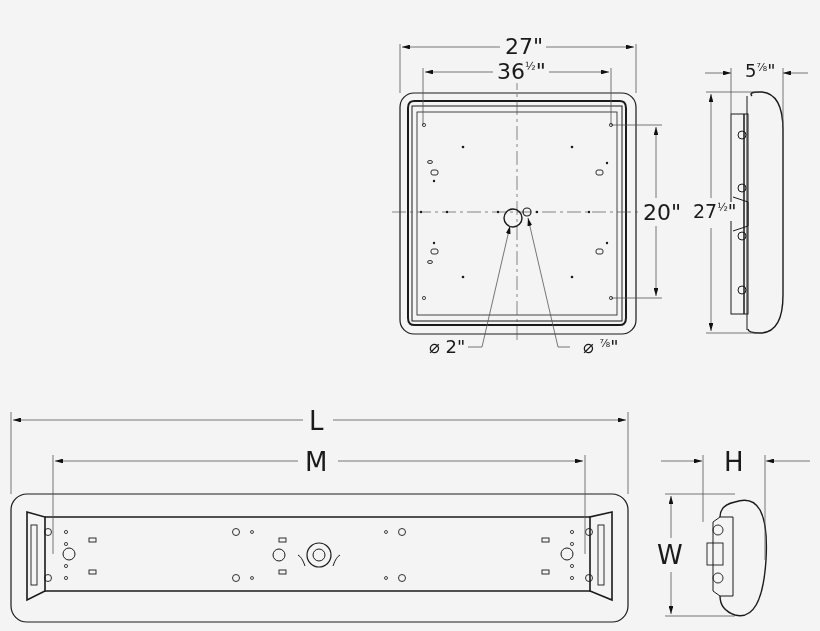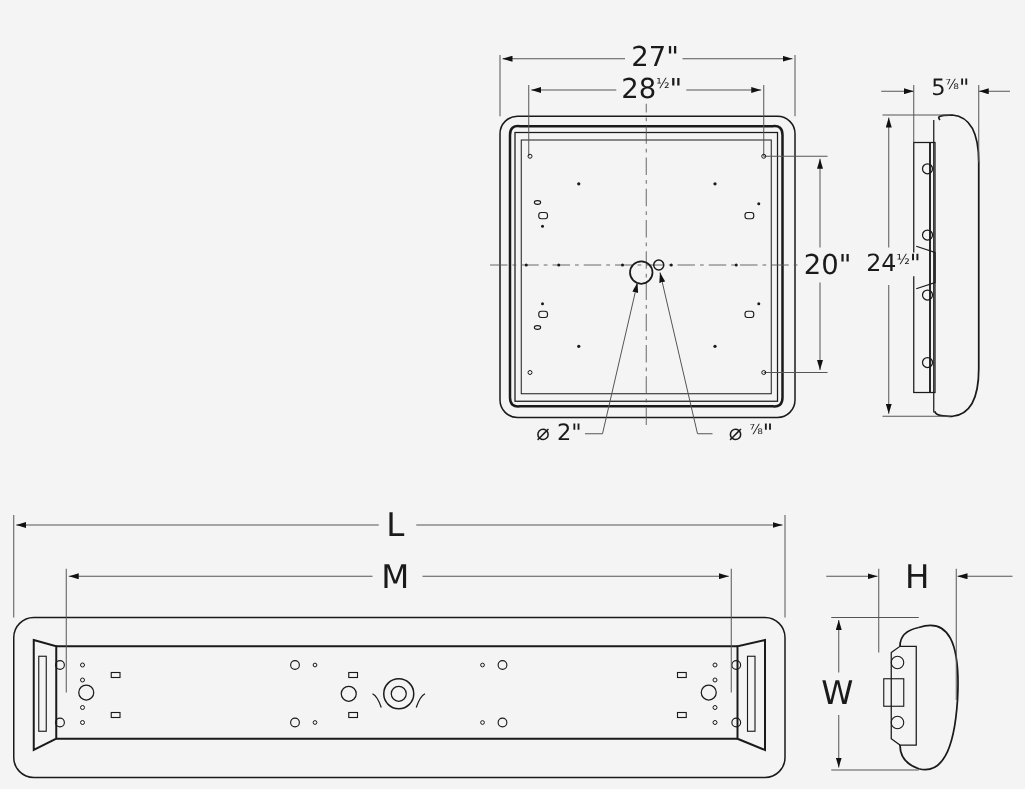--- a/index.html
+++ b/index.html
@@ -166,22 +166,22 @@
     <line x1="703" y1="455" x2="703" y2="522" stroke="#555" stroke-width="0.8"></line>
     <line x1="765" y1="455" x2="765" y2="560" stroke="#555" stroke-width="0.8"></line>
     <line x1="665" y1="494" x2="735" y2="494" stroke="#555" stroke-width="0.8"></line>
     <line x1="665" y1="616" x2="735" y2="616" stroke="#555" stroke-width="0.8"></line>
     <line x1="671" y1="496" x2="671" y2="538" stroke="#555" stroke-width="0.8" marker-start="url(#arr)"></line>
     <line x1="671" y1="572" x2="671" y2="614" stroke="#555" stroke-width="0.8" marker-end="url(#arr)"></line>
   </g>
 </svg>
 
 <div class="lbl big" style="left:502px;top:36px;">27"</div>
-<div class="lbl big" style="left:494px;top:61px;"><span>28</span><span class="frac">½</span><span>"</span></div>
+<div class="lbl big" style="left:494px;top:61px;"><span>36</span><span class="frac">½</span><span>"</span></div>
 <div class="lbl big" style="left:640px;top:202px;">20"</div>
 <div class="lbl big" style="left:742px;top:62px;font-size:18px;"><span>5</span><span class="frac">⅞</span><span>"</span></div>
-<div class="lbl big" style="left:690px;top:202px;font-size:19px;"><span>24</span><span class="frac">½</span><span>"</span></div>
+<div class="lbl big" style="left:690px;top:202px;font-size:19px;"><span>27</span><span class="frac">½</span><span>"</span></div>
 <div class="lbl med" style="left:426px;top:338px;">⌀ 2"</div>
 <div class="lbl med" style="left:580px;top:338px;"><span>⌀</span> <span class="frac">⅞</span><span>"</span></div>
 <div class="lbl big" style="left:306px;top:408px;font-size:26px;">L</div>
 <div class="lbl big" style="left:302px;top:449px;font-size:26px;">M</div>
 <div class="lbl big" style="left:721px;top:449px;font-size:26px;">H</div>
 <div class="lbl big" style="left:654px;top:542px;font-size:26px;">W</div>
 
 </body></html>

